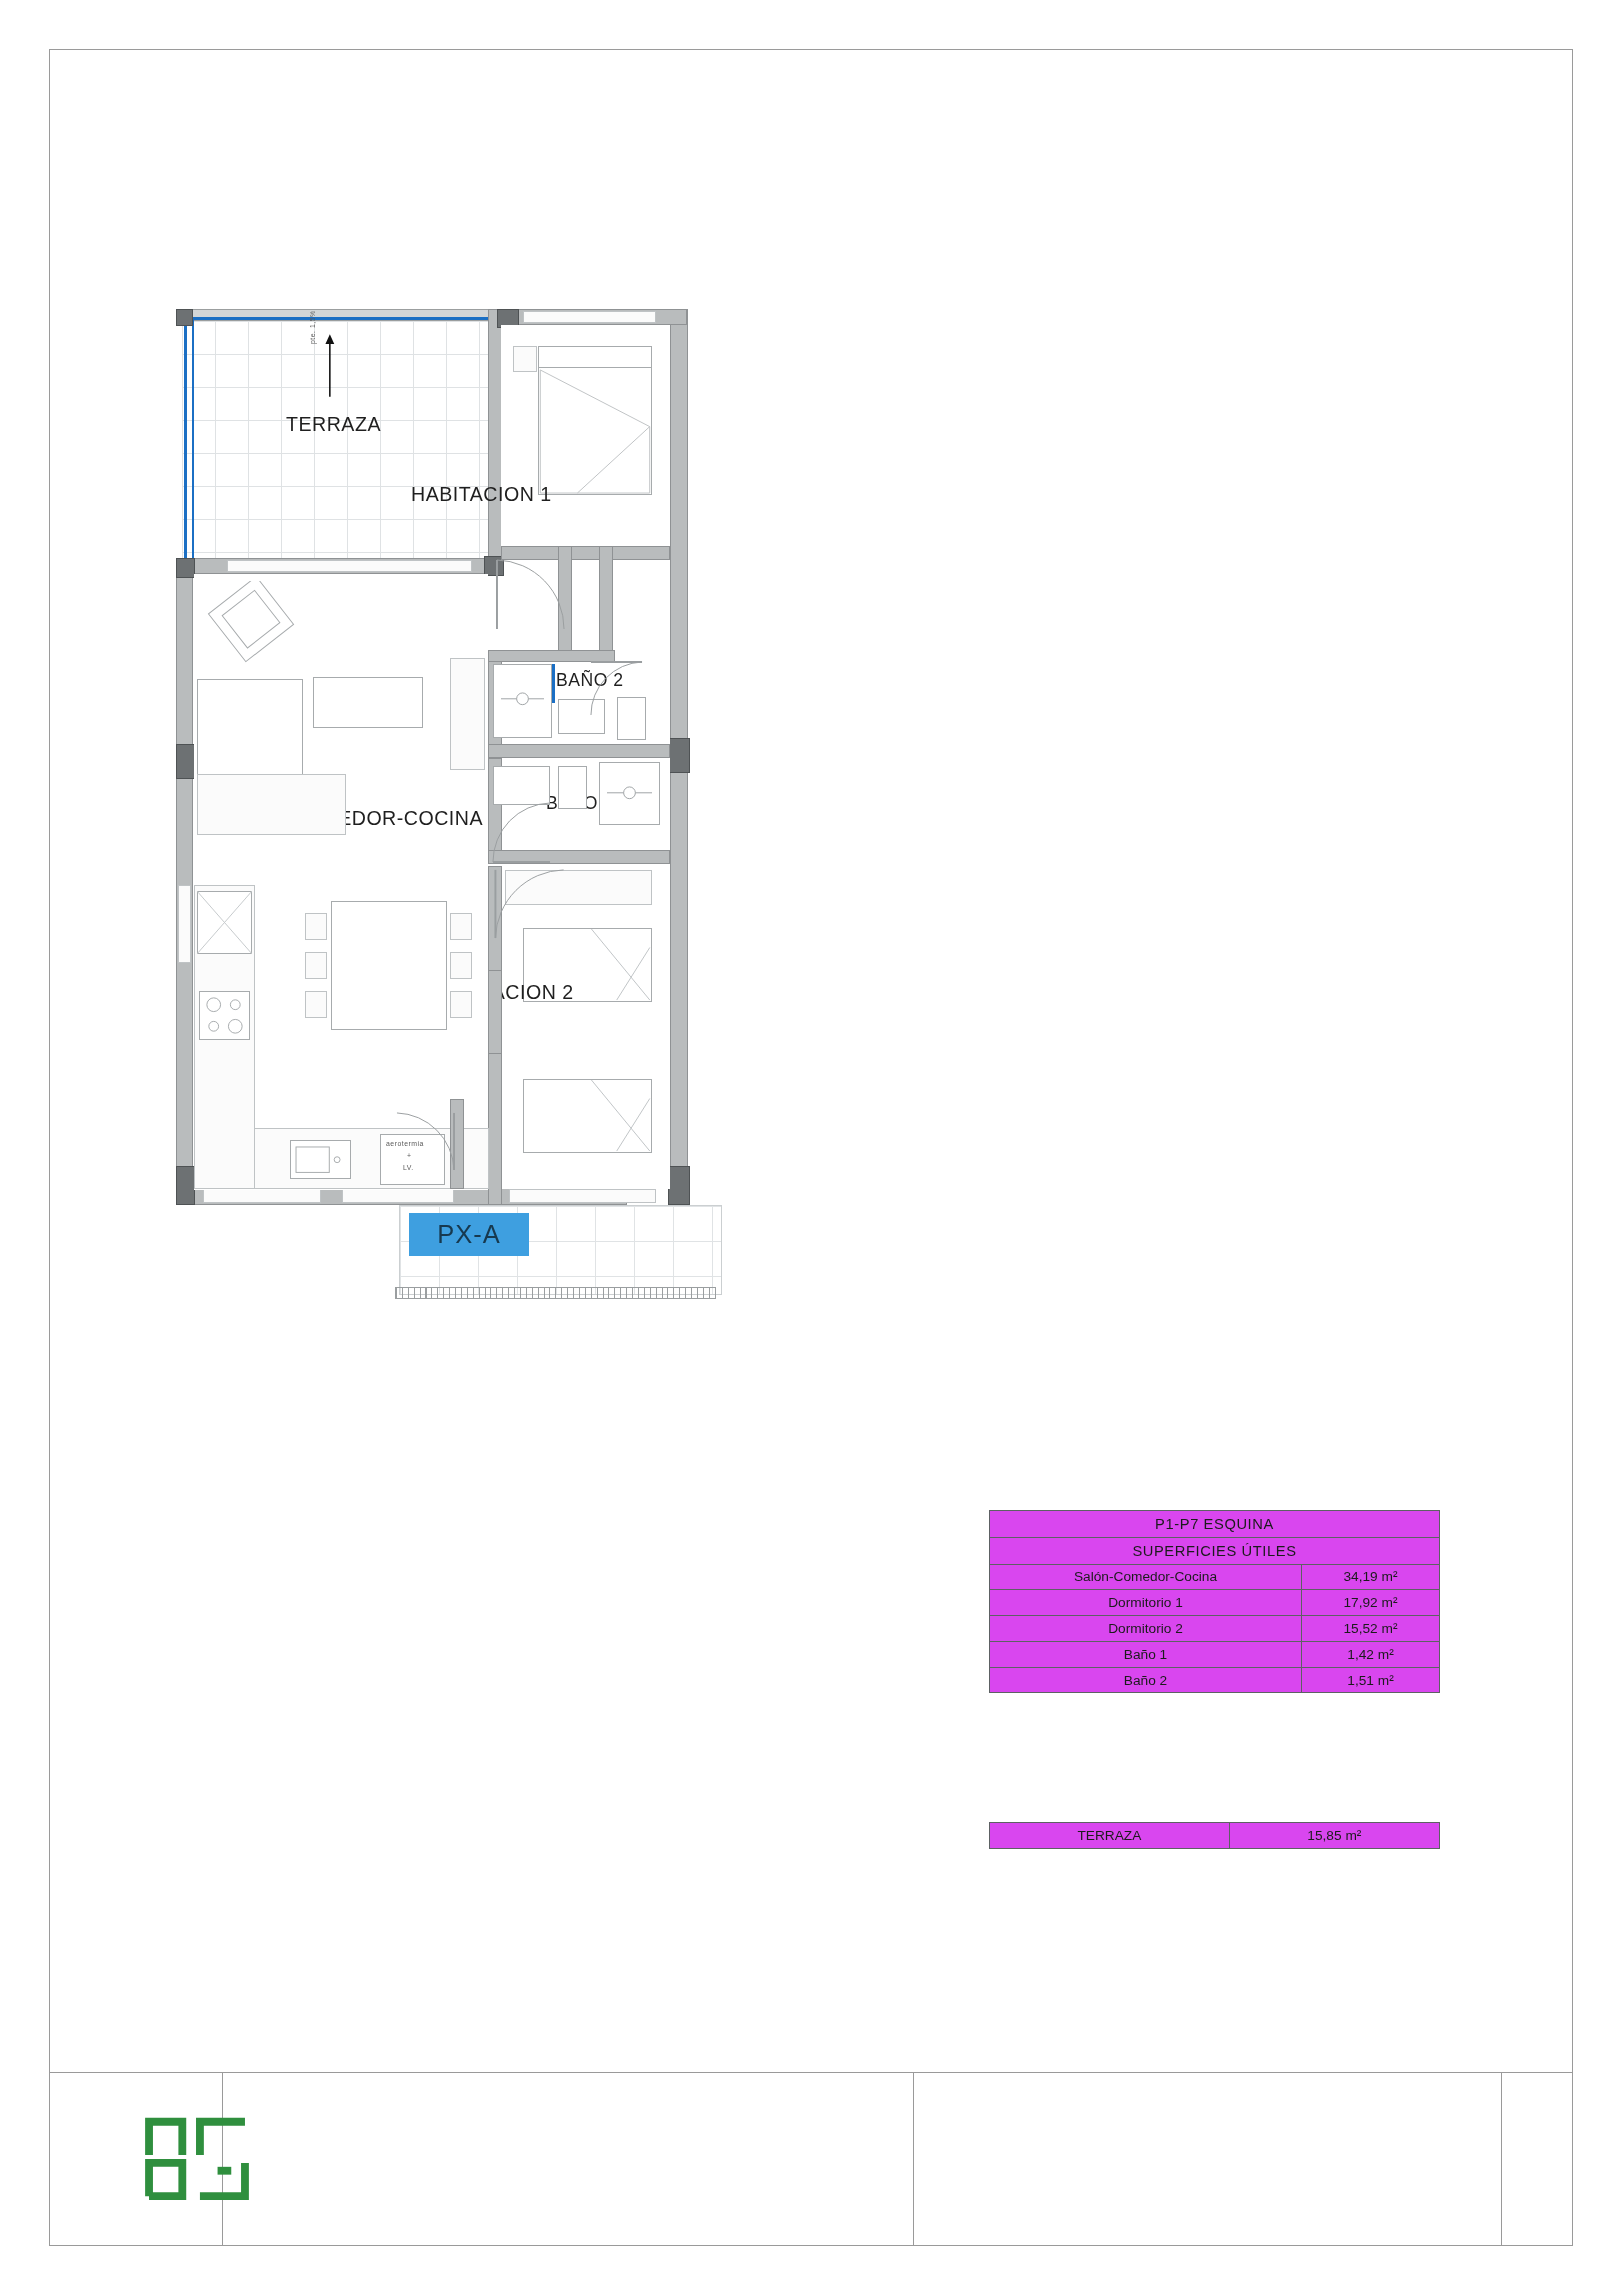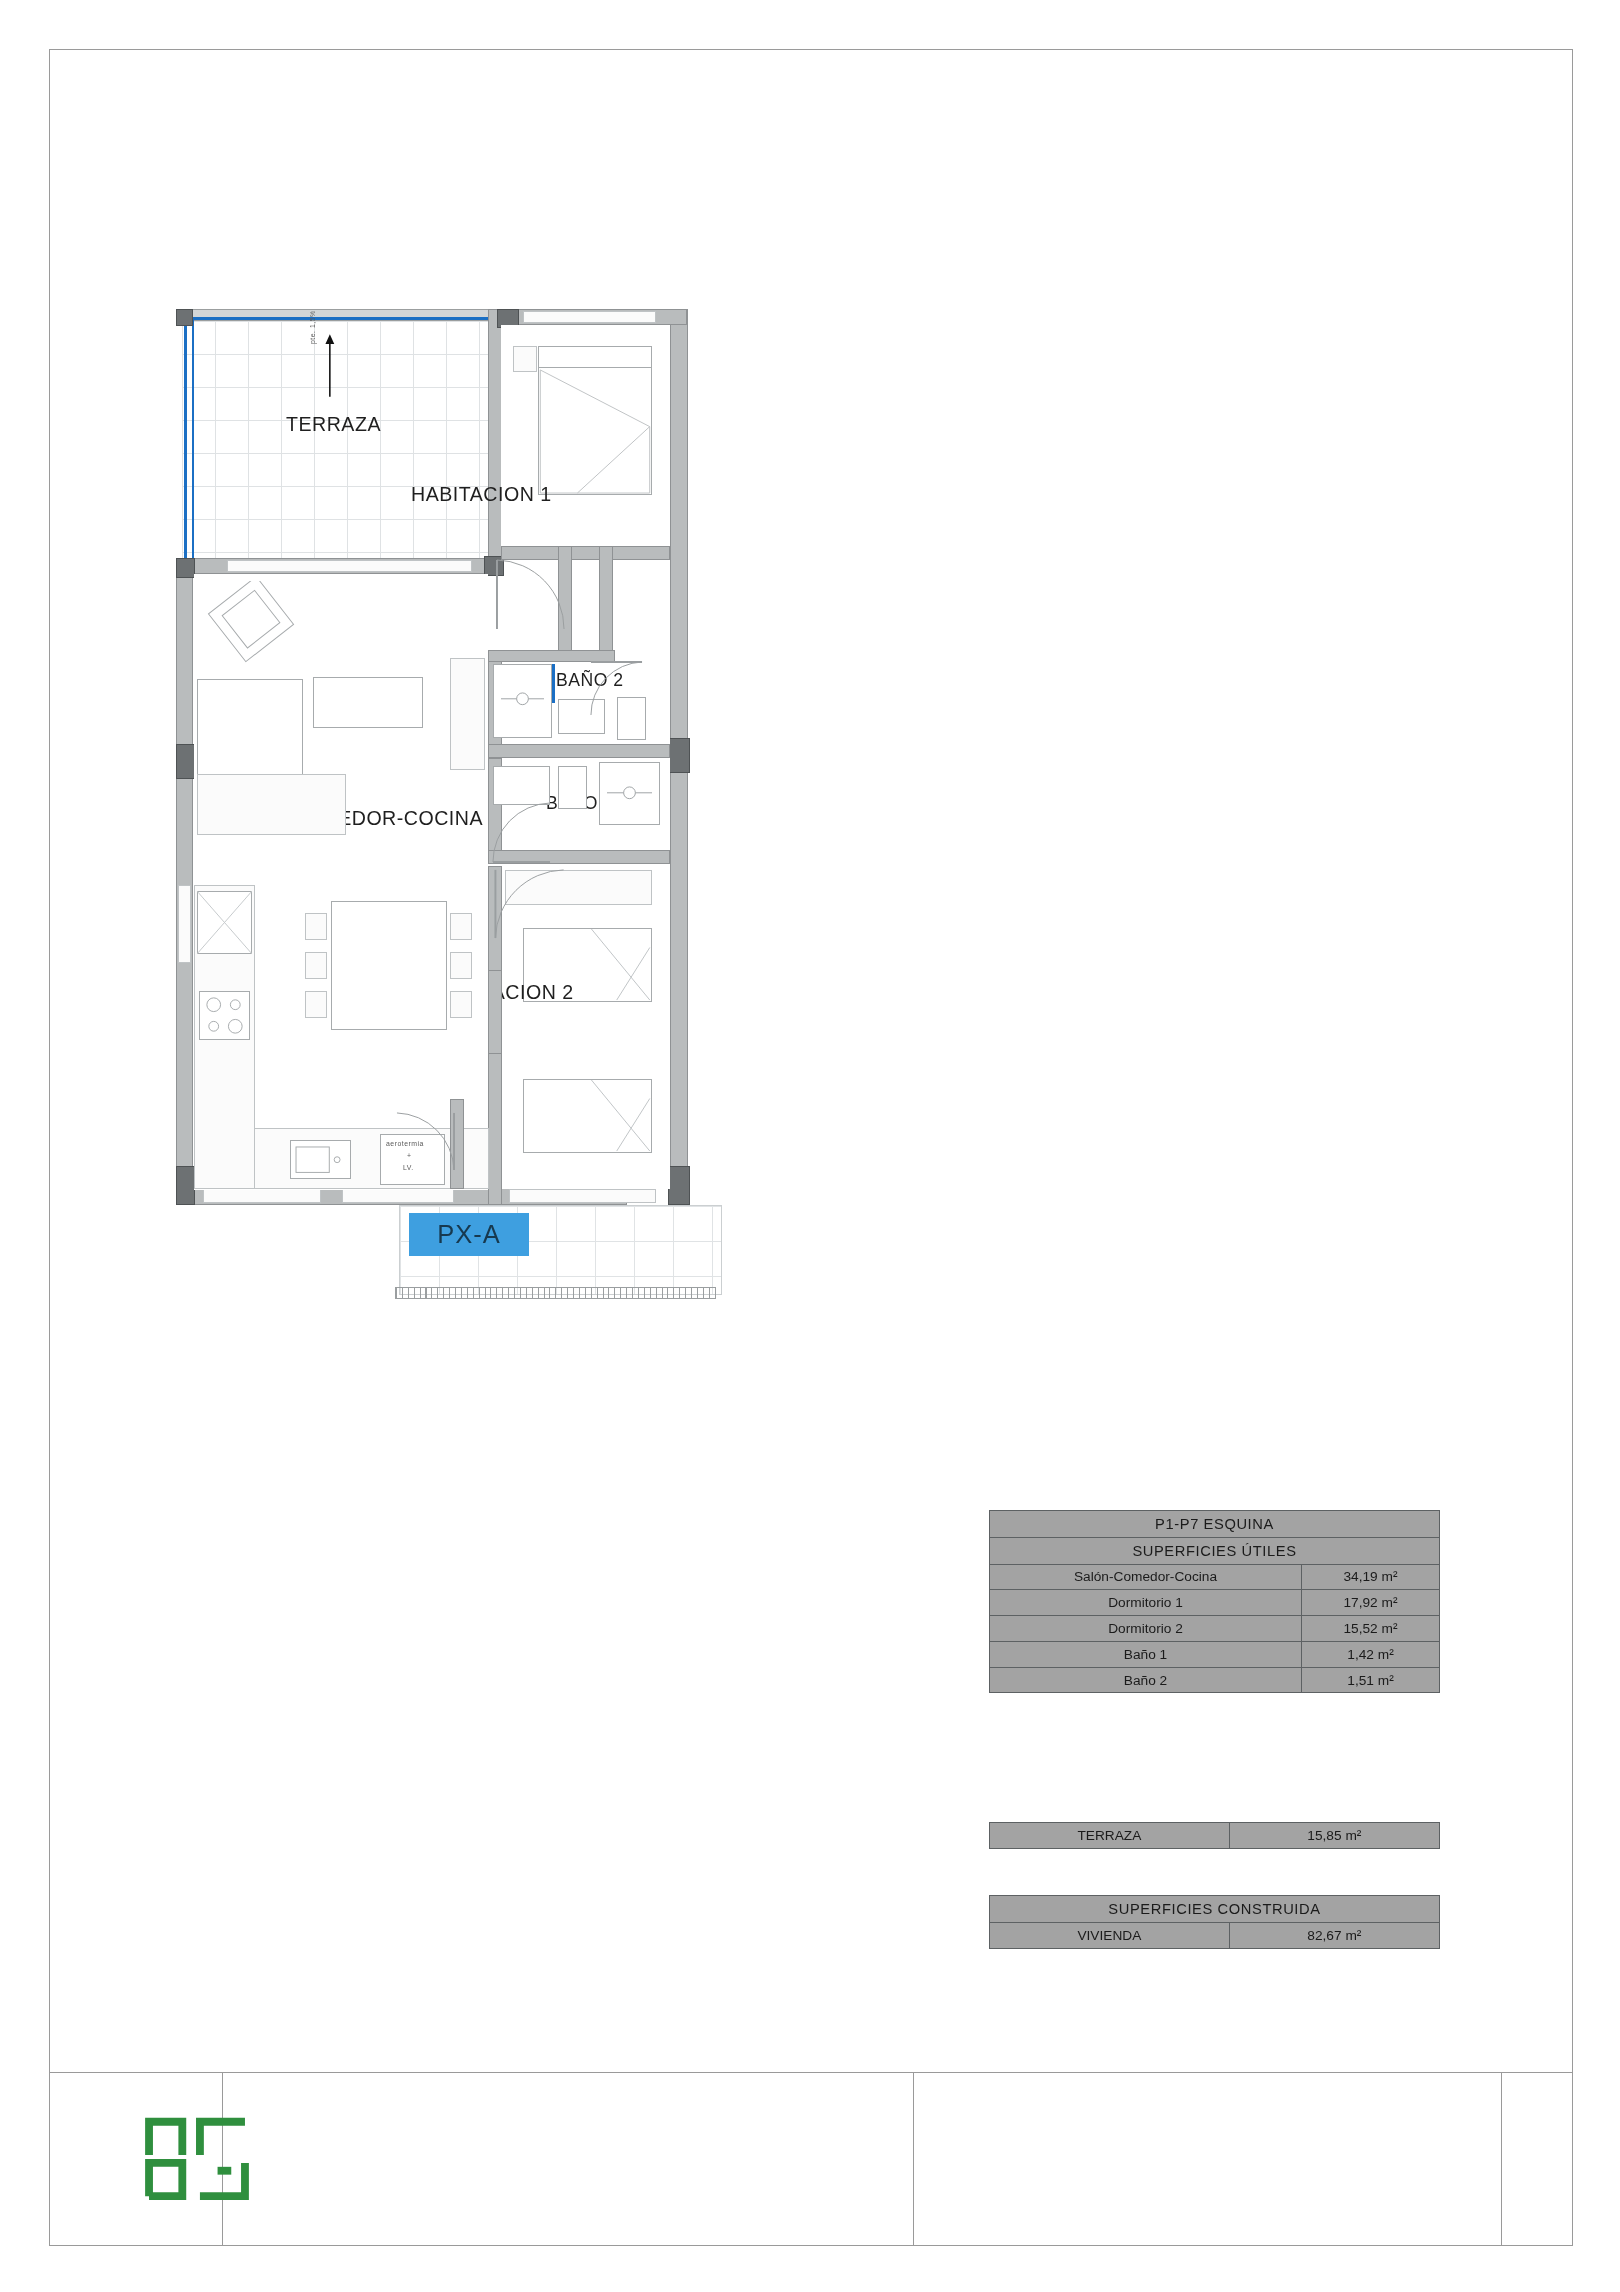--- a/index.html
+++ b/index.html
@@ -27,21 +27,21 @@
   }
   .entrygrid{position:absolute;background:
      repeating-linear-gradient(to right, #e0e3e5 0 1px, transparent 1px 39px),
      repeating-linear-gradient(to bottom, #e0e3e5 0 1px, transparent 1px 35px);
      border:1px solid #cbcfd1;box-sizing:border-box;}
 
   .pxa{position:absolute;background:#3e9fe0;color:#17394f;font-size:25.5px;letter-spacing:1px;
        display:flex;align-items:center;justify-content:center;}
 
   
-  .tbl{position:absolute;border-collapse:collapse;font-size:13.7px;background:#a3a3a3;}
+  .tbl{position:absolute;border-collapse:collapse;font-size:13.7px;background:#d946ef;}
   .tbl td,.tbl th{border:1px solid #5d6163;padding:4.9px 7.8px;font-weight:normal;text-align:center;color:#1b1b1b;}
   .tbl .lft{text-align:center;}
   .t-title td{font-size:14.7px;letter-spacing:0.6px;}
 
   
   .titleblock{position:absolute;left:0;bottom:0;width:100%;height:172px;border-top:1px solid #9a9a9a;}
   .tb-v1{position:absolute;left:172px;top:0;bottom:0;width:1px;background:#9a9a9a;}
   .tb-v2{position:absolute;left:863px;top:0;bottom:0;width:1px;background:#9a9a9a;}
   .tb-v3{position:absolute;left:1451px;top:0;bottom:0;width:1px;background:#9a9a9a;}
   .logo{position:absolute;left:93px;top:39px;width:108px;height:93px;}
@@ -267,31 +267,20 @@
 
   <table class="tbl" style="left:939px;top:1772px;width:451px;">
     <tbody>
         <tr>
           <td class="lft">TERRAZA</td>
           <td>15,85 m²</td>
         </tr>
   </tbody>
     </table>
 
-  <table class="tbl" style="left:939px;top:1845px;width:451px;">
-    <tbody>
-        <tr class="t-title">
-          <td colspan="2">SUPERFICIES CONSTRUIDA</td>
-        </tr>
-    <tr>
-          <td class="lft">VIVIENDA</td>
-          <td>82,67 m²</td>
-        </tr>
-  </tbody>
-    </table>
 
   <div class="titleblock">
     <div class="tb-v1"></div>
     <div class="tb-v2"></div>
     <div class="tb-v3"></div>
 
     <svg class="logo" viewBox="0 0 110 95">
       <g fill="none" stroke="#2f8f3e" stroke-width="8">
         <path d="M6 44 L6 10 L40 10 L40 44"></path>
         <path d="M58 44 L58 10 L104 10"></path>

